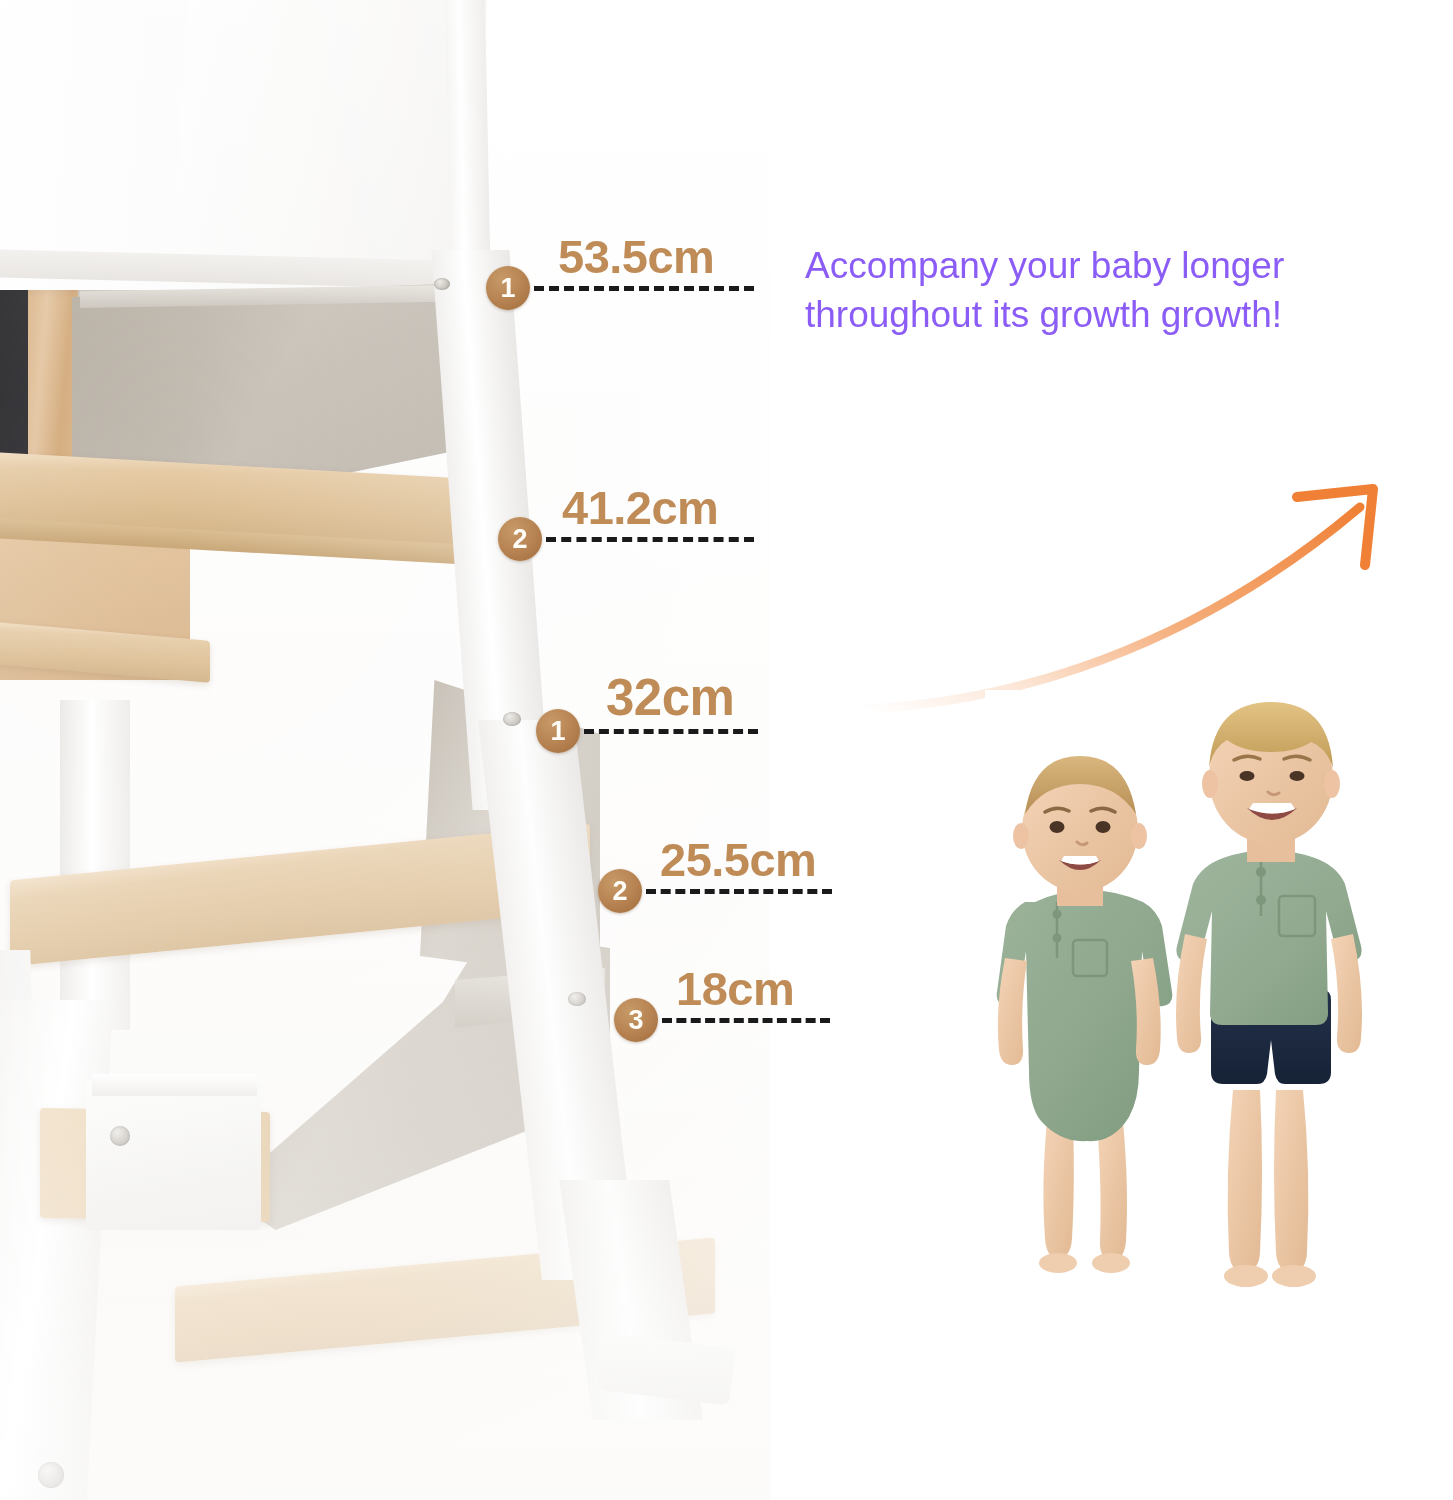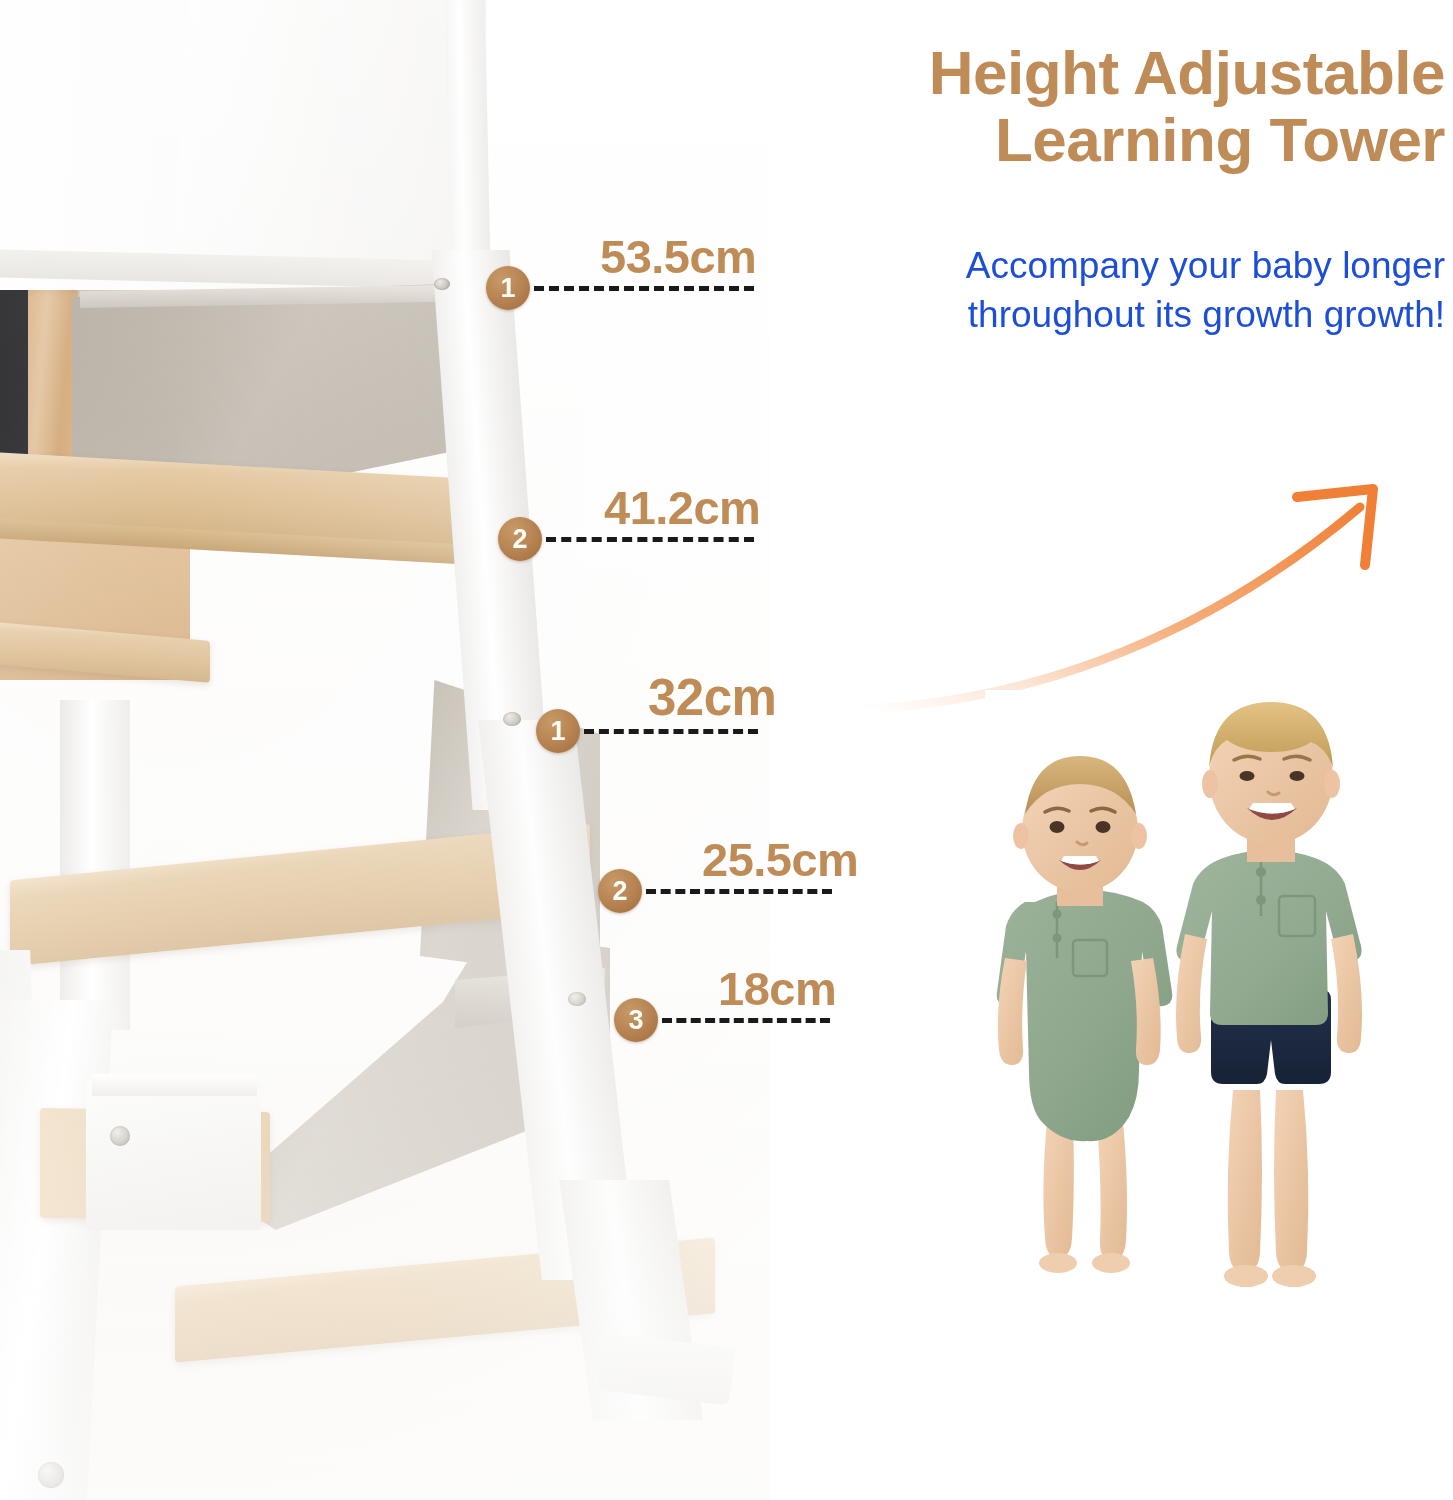--- a/index.html
+++ b/index.html
@@ -117,39 +117,39 @@
   .callout{position:absolute;height:44px;display:flex;align-items:center;}
   .badge{width:44px;height:44px;border-radius:50%;flex:0 0 auto;
      background:radial-gradient(circle at 36% 30%,#c79a68 0%,#b5804f 58%,#9e6c3d 100%);
      color:#fffdf8;font-weight:700;font-size:27px;line-height:44px;text-align:center;
      font-family:"Liberation Sans",sans-serif;
      box-shadow:0 1px 3px rgba(90,60,30,.3);}
   .dline{flex:1 1 auto;height:0;border-top:5px dashed #1a1a1a;margin-left:4px;}
   .clabel{position:absolute;left:58px;bottom:26px;white-space:nowrap;
      color:#bf8b57;font-weight:700;letter-spacing:-.5px;
      font-family:"Liberation Sans",sans-serif;
-     text-shadow:0 1px 0 rgba(255,255,255,.85);margin-left:42px;}
+     text-shadow:0 1px 0 rgba(255,255,255,.85);}
 
   #co1{left:486px;top:266px;width:268px;}
   #co1 .clabel{font-size:47px;left:72px;}
   #co2{left:498px;top:517px;width:256px;}
   #co2 .clabel{font-size:47px;left:64px;}
   #co3{left:536px;top:709px;width:222px;}
   #co3 .clabel{font-size:51px;left:70px;}
   #co4{left:598px;top:869px;width:234px;}
   #co4 .clabel{font-size:47px;left:62px;}
   #co5{left:614px;top:998px;width:216px;}
   #co5 .clabel{font-size:47px;left:62px;}
 
   
   .headline{position:absolute;right:8px;top:40px;width:690px;text-align:right;
      color:#bf8b57;font-weight:700;font-size:62px;line-height:1.08;letter-spacing:-.5px;
      font-family:"Liberation Sans",sans-serif;}
-  .subhead{position:absolute;right:8px;top:242px;width:640px;text-align:right;
-     color:#1d4ed8;font-size:37px;line-height:1.32;font-weight:400;
+  .subhead{position:absolute;right:8px;top:242px;width:640px;text-align:left;
+     color:#8b5cf6;font-size:37px;line-height:1.32;font-weight:400;
      font-family:"Liberation Sans",sans-serif;}
 
   .arrowWrap{position:absolute;left:860px;top:455px;width:560px;height:300px;}
   .arrowWrap svg{display:block;width:100%;height:100%;}
 
   
   .kids{position:absolute;left:985px;top:690px;width:430px;height:610px;}
   .kids svg{display:block;width:100%;height:100%;}
 
   .agecap{position:absolute;left:958px;top:1300px;width:480px;text-align:center;
@@ -234,24 +234,20 @@
     <div class="dline"></div>
     <div class="clabel">25.5cm</div>
   </div>
 
   <div class="callout" id="co5">
     <div class="badge">3</div>
     <div class="dline"></div>
     <div class="clabel">18cm</div>
   </div>
 
-  <div class="headline">
-    <div>Height Adjustable</div>
-    <div>Learning Tower</div>
-  </div>
 
   <div class="subhead">
     <div>Accompany your baby longer</div>
     <div>throughout its growth growth!</div>
   </div>
 
   <div class="arrowWrap">
     <svg viewBox="0 0 560 300" xmlns="http://www.w3.org/2000/svg">
       <defs>
         <linearGradient id="agrad" x1="0" y1="1" x2="1" y2="0">

